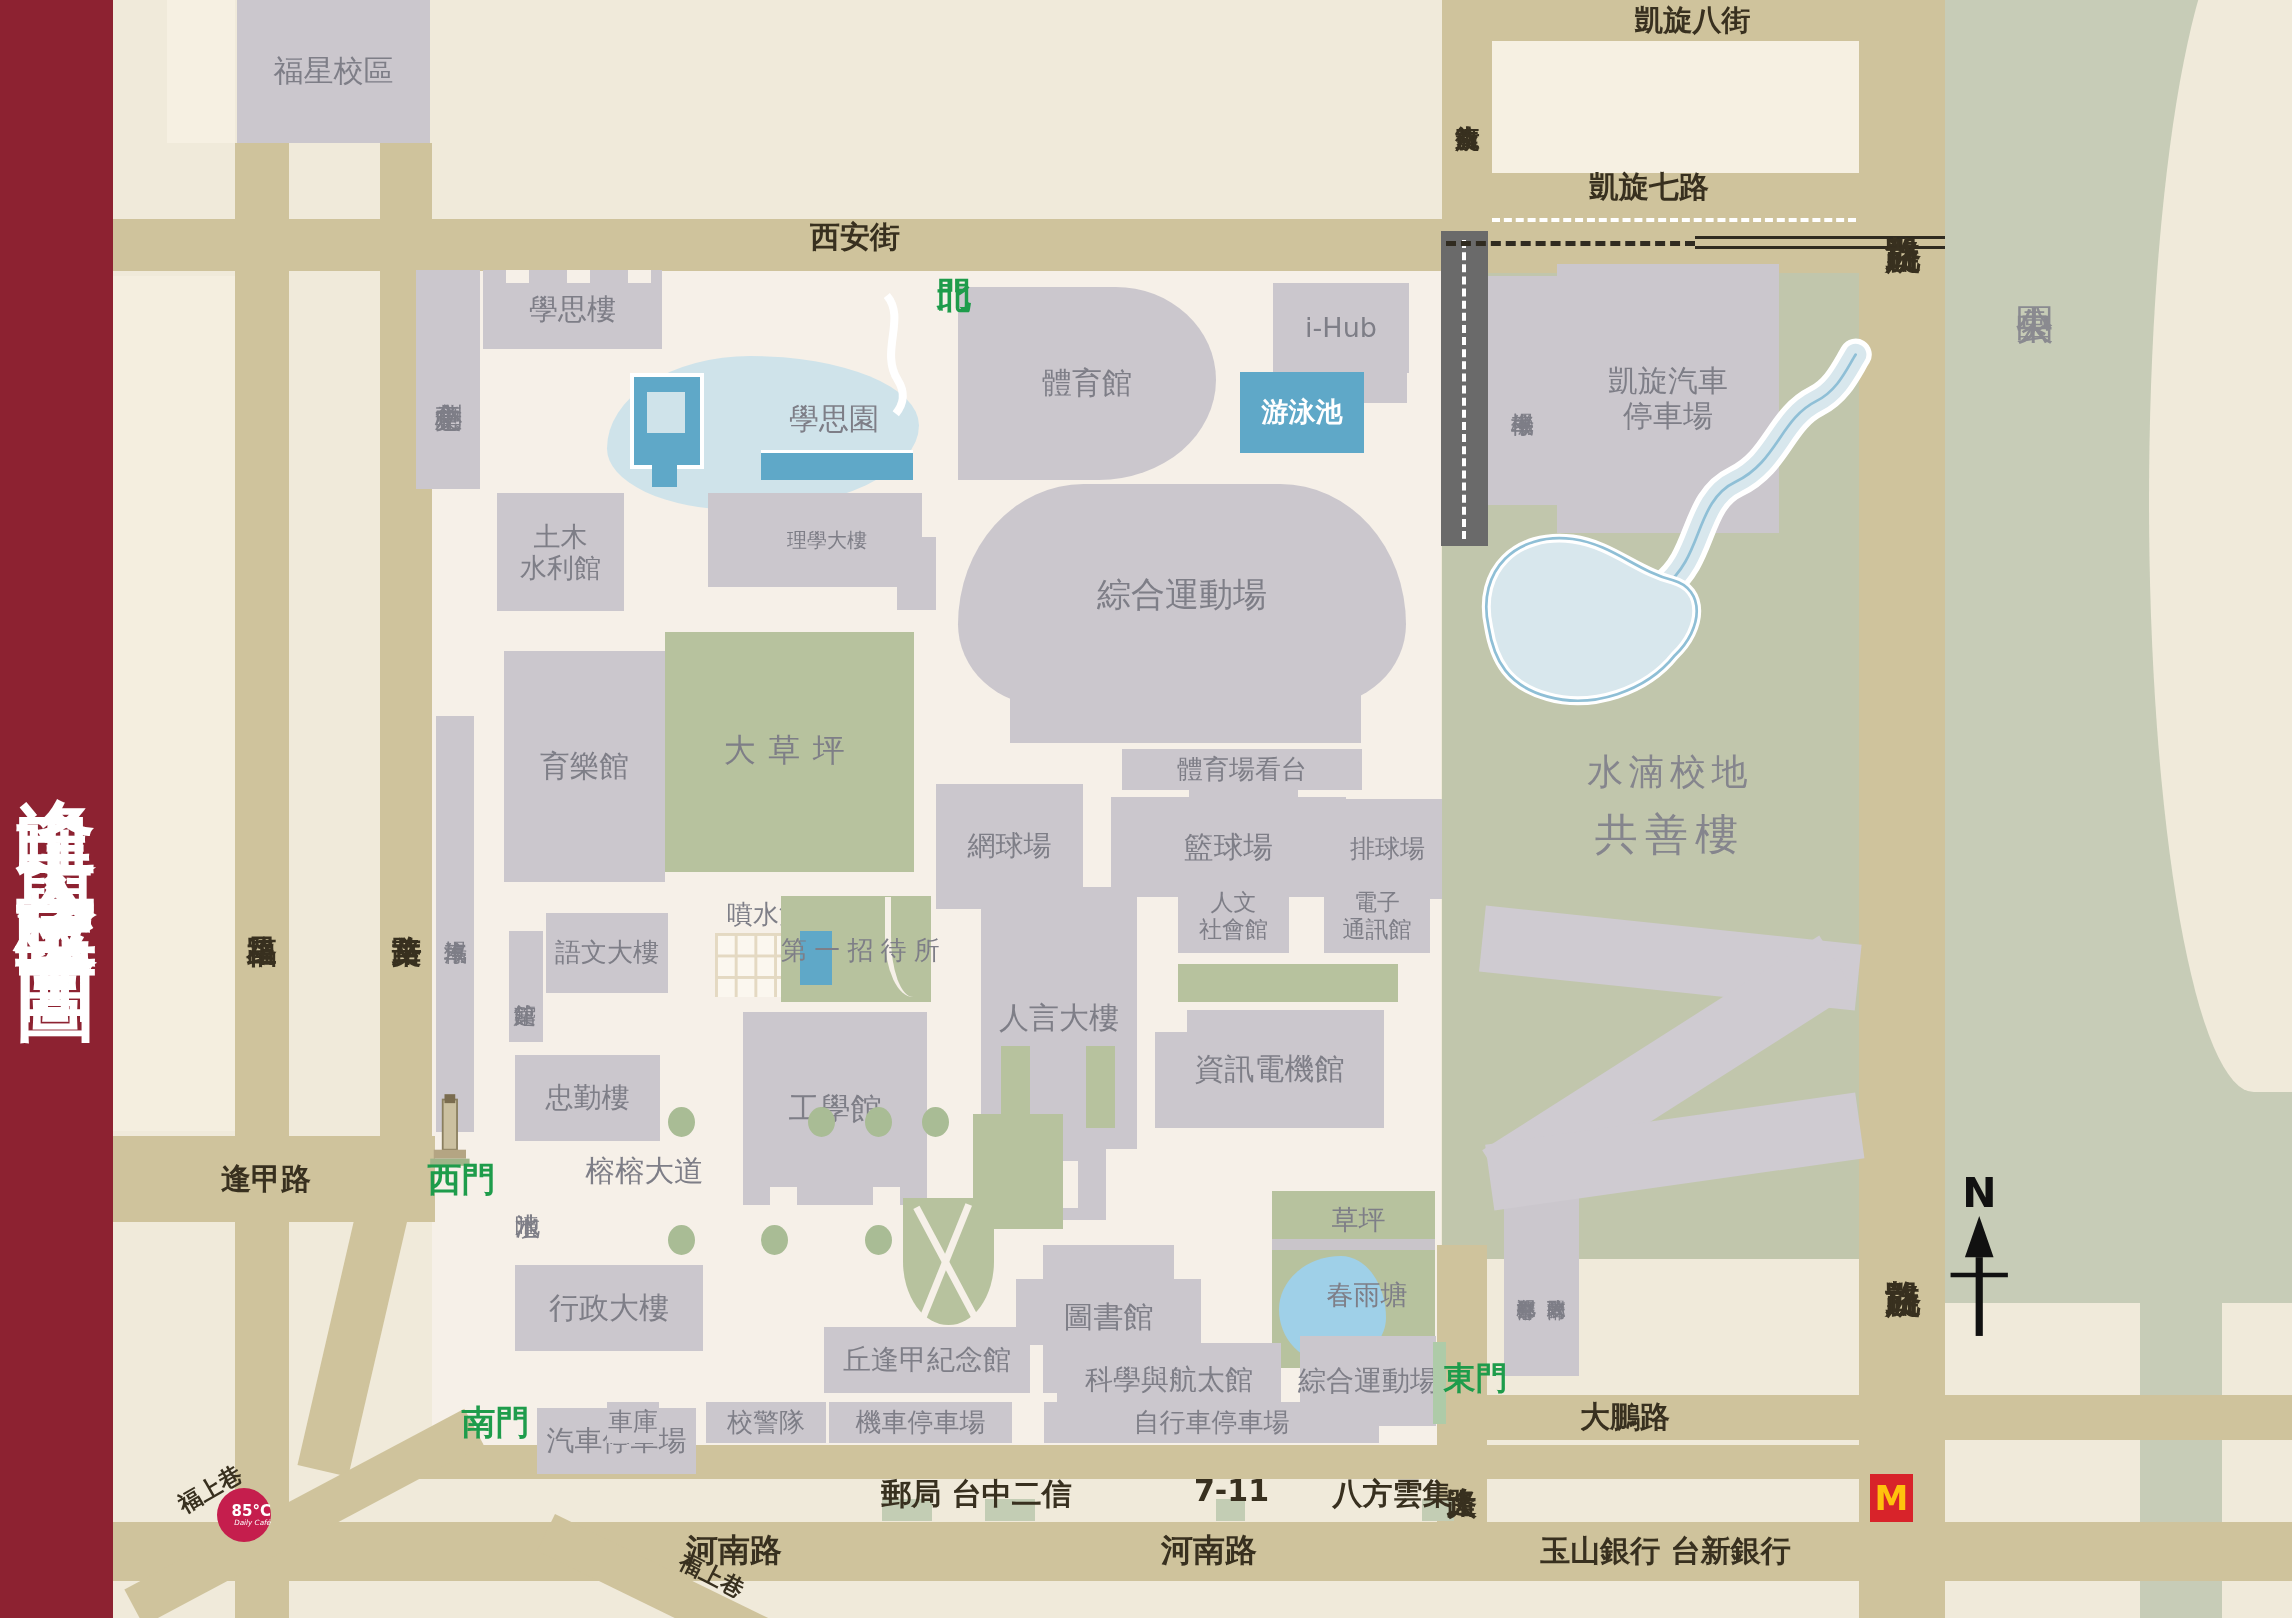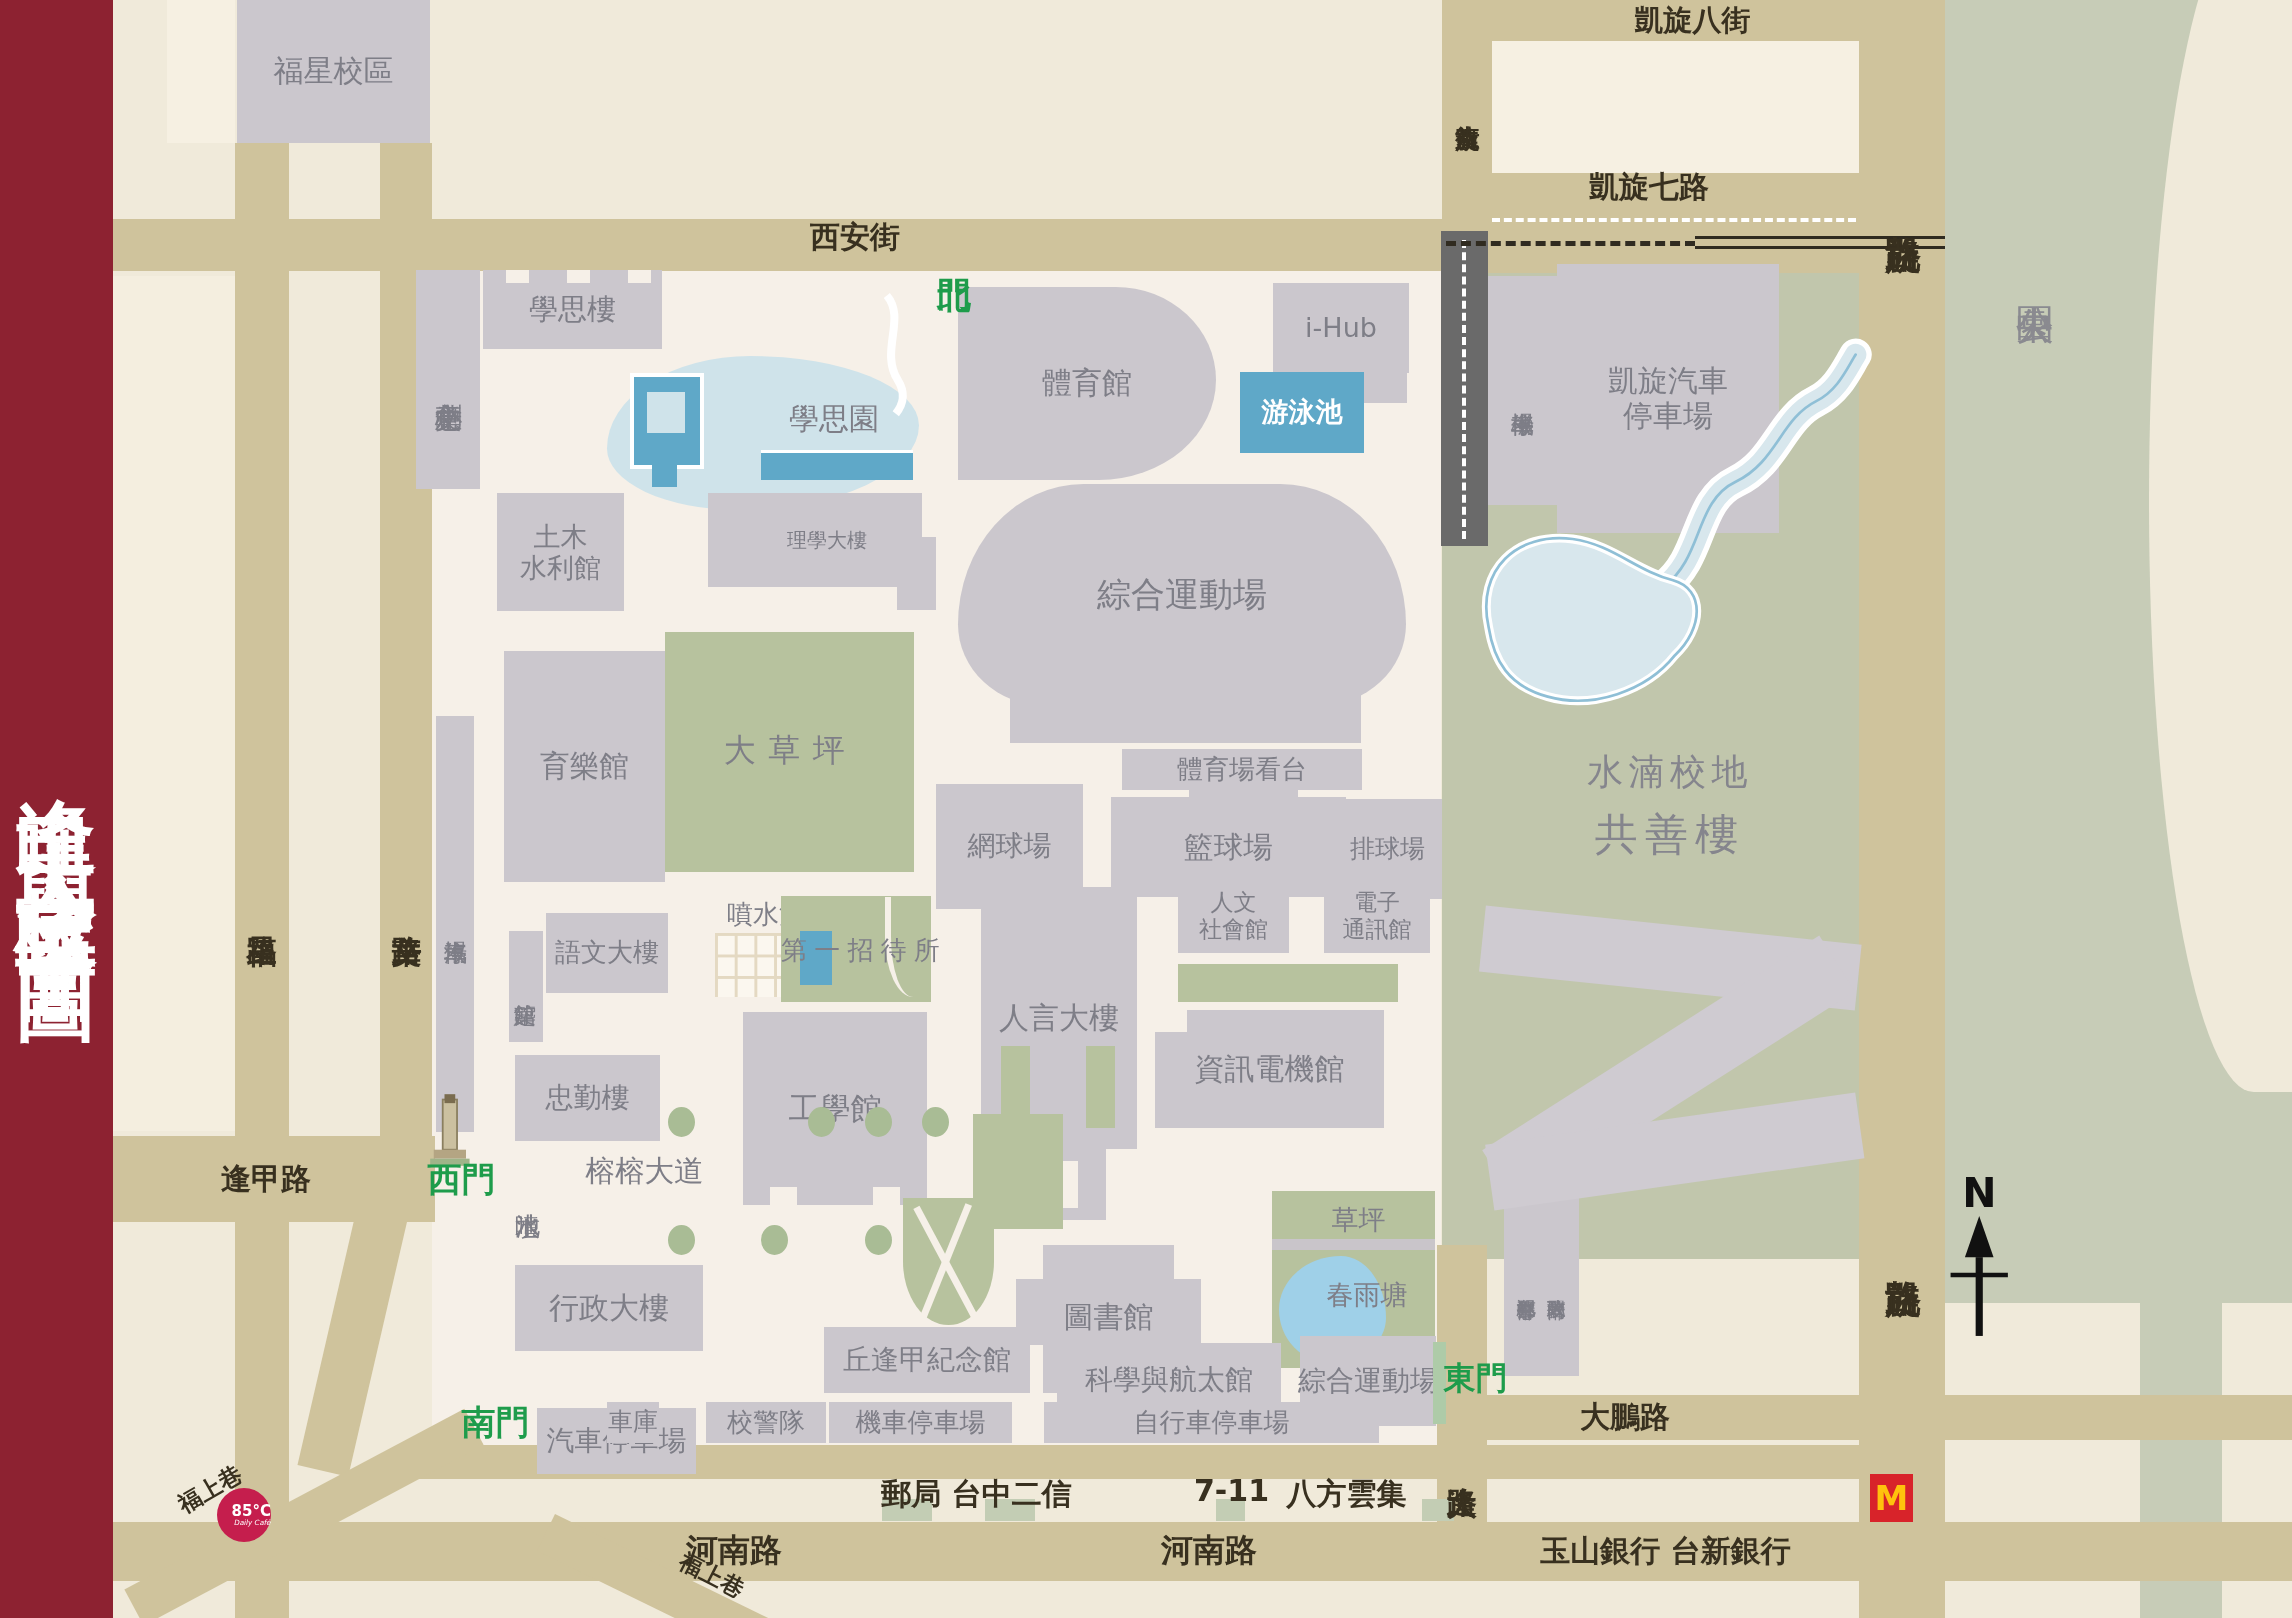--- a/index.html
+++ b/index.html
@@ -191,21 +191,21 @@
   <div class="bld" style="left:706px;top:1402px;width:120px;height:41px;font-size:26px;">校警隊</div>
   <div class="bld" style="left:829px;top:1402px;width:183px;height:41px;font-size:26px;">機車停車場</div>
   <div class="bld" style="left:1044px;top:1402px;width:335px;height:41px;font-size:26px;">自行車停車場</div>
 
   <div class="abs" style="left:882px;top:1499px;width:50px;height:21.5px;background:#C3CDB4;"></div>
   <div class="abs" style="left:985px;top:1499px;width:50px;height:21.5px;background:#C3CDB4;"></div>
   <div class="abs" style="left:1216px;top:1499px;width:29px;height:21.5px;background:#C3CDB4;"></div>
   <div class="abs" style="left:1422px;top:1499px;width:32px;height:21.5px;background:#C3CDB4;"></div>
   <div class="lbl roadlbl" style="left:842px;top:1476px;width:269px;height:36px;font-size:30px;">郵局 台中二信</div>
   <div class="lbl roadlbl" style="left:1182px;top:1473px;width:99px;height:36px;font-size:30px;">7-11</div>
-  <div class="lbl roadlbl" style="left:1266px;top:1476px;width:161px;height:36px;font-size:30px;">八方雲集</div>
+  <div class="lbl roadlbl" style="left:1312px;top:1476px;width:161px;height:36px;font-size:30px;">八方雲集</div>
 
   <div class="bld" style="left:1488px;top:276px;width:70px;height:229px;"></div>
   <div class="lbl v bldlbl" style="left:1489px;top:296px;width:66px;height:197px;font-size:23px;">機車停車場</div>
   <div class="bld" style="left:1557px;top:264px;width:222px;height:269px;font-size:30px;">
     <div>
         <div>凱旋汽車</div>
         <div>停車場</div>
       </div>
   </div>
 

